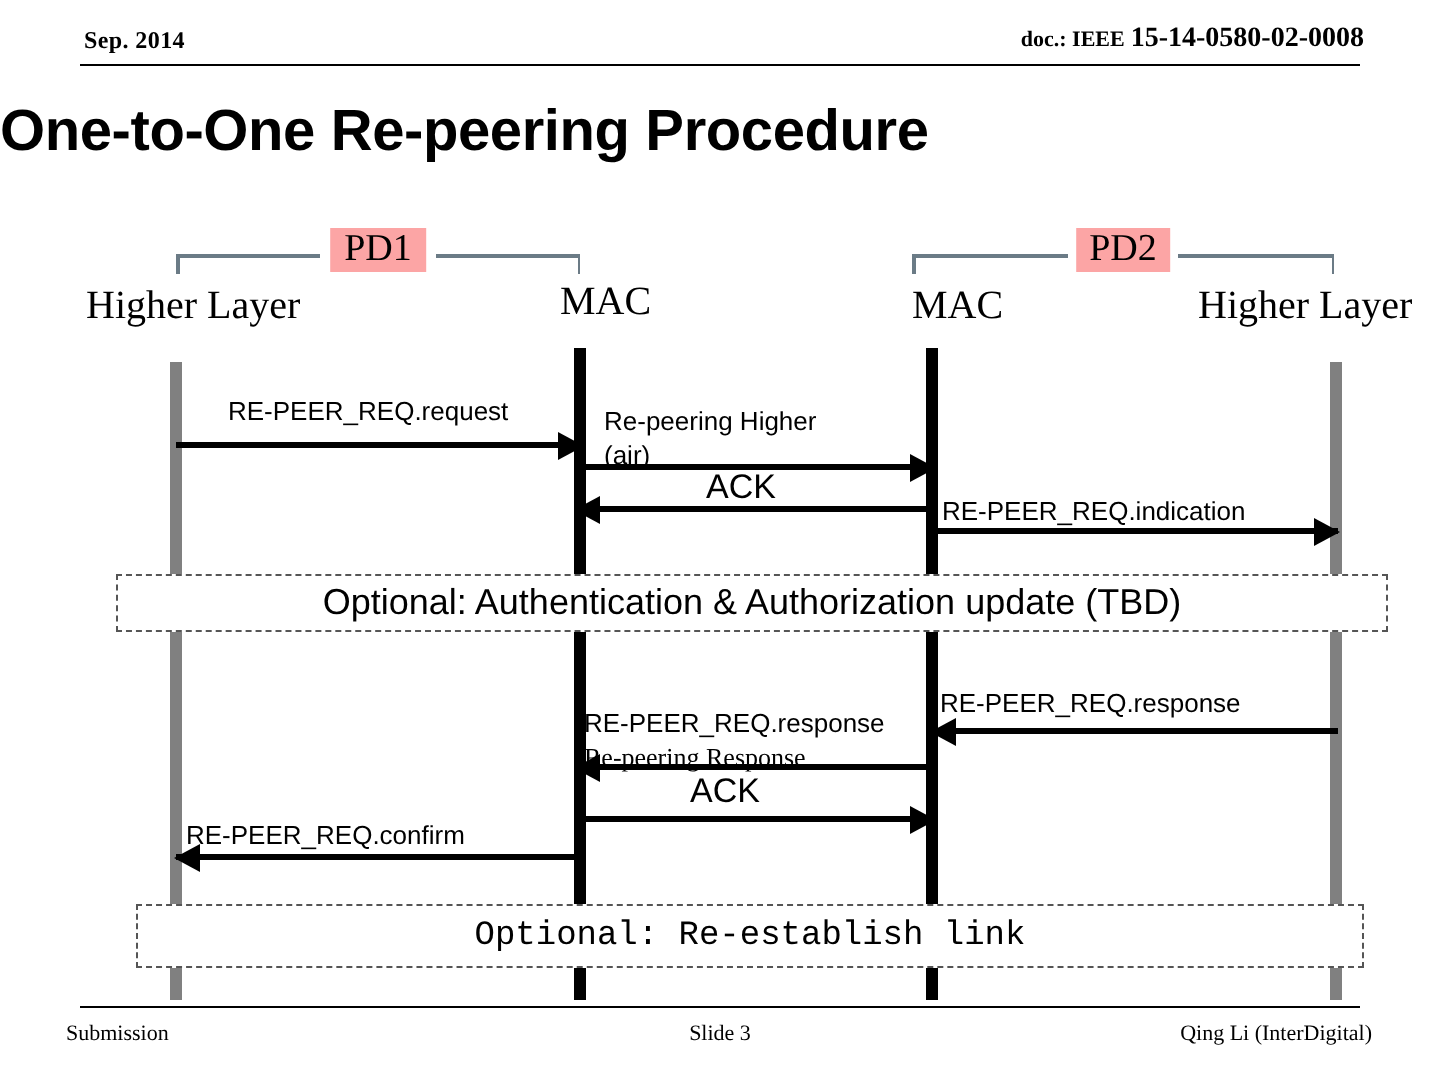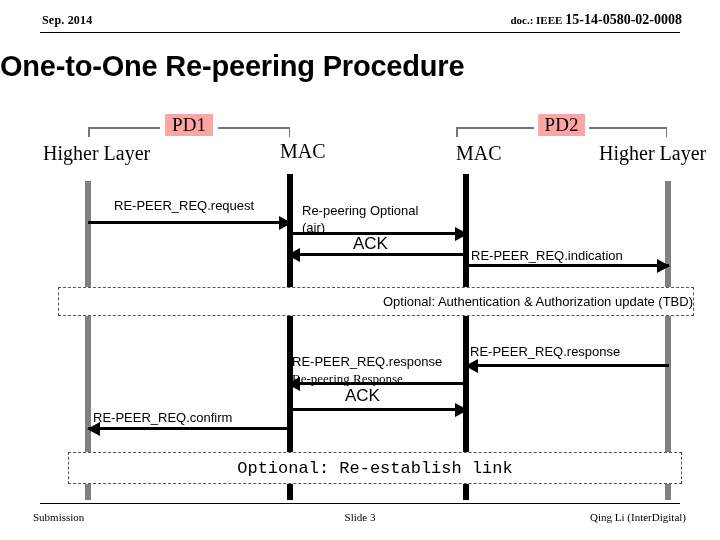--- a/index.html
+++ b/index.html
@@ -147,21 +147,21 @@
   .opt-box {
     position: absolute;
     border: 1.5px dashed #555;
     background: #ffffff;
     box-sizing: border-box;
     display: flex;
     align-items: center;
     justify-content: center;
     font-family: "Liberation Sans", sans-serif;
   }
-  .opt-box.b1 { font-size: 13px; justify-content: flex-end; }
+  .opt-box.b1 { font-size: 18px; }
   .opt-box.b2 { font-size: 17px; }
 
   
   .ftr-rule {
     position: absolute;
     left: 40px; top: 503px;
     width: 640px; height: 1px;
     background: #000;
   }
   .ftr {
@@ -224,21 +224,21 @@
 
   <div class="lifeline ll-gray" style="left:665px; top:181px; height:108px;"></div>
   <div class="lifeline ll-gray" style="left:665px; top:316px; height:136px;"></div>
   <div class="lifeline ll-gray" style="left:665px; top:484px; height:16px;"></div>
 
   <div class="msg" style="left:95px; top:198px;margin-left:19px;">RE-PEER_REQ.request</div>
   <div class="arrow right" style="left:88px; top:221px; width:203px;">
     <span class="head"></span>
   </div>
 
-  <div class="msg" style="left:302px; top:203px;">Re-peering Optional</div>
+  <div class="msg" style="left:302px; top:203px;">Re-peering Higher</div>
   <div class="msg" style="left:302px; top:220px;">(air)</div>
   <div class="arrow right" style="left:290px; top:232px; width:177px;">
     <span class="head"></span>
   </div>
 
   <div class="msg big" style="left:353px; top:234px;">ACK</div>
   <div class="arrow left" style="left:288px; top:253px; width:179px;">
     <span class="head"></span>
   </div>
 

